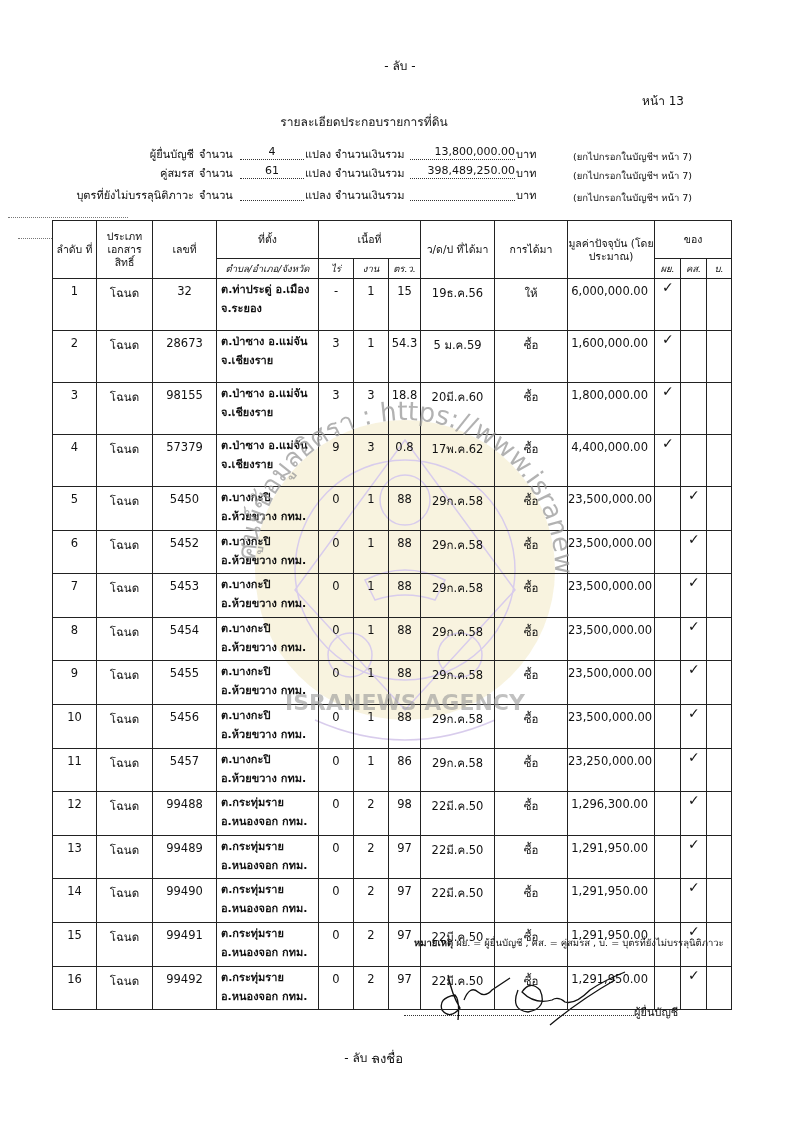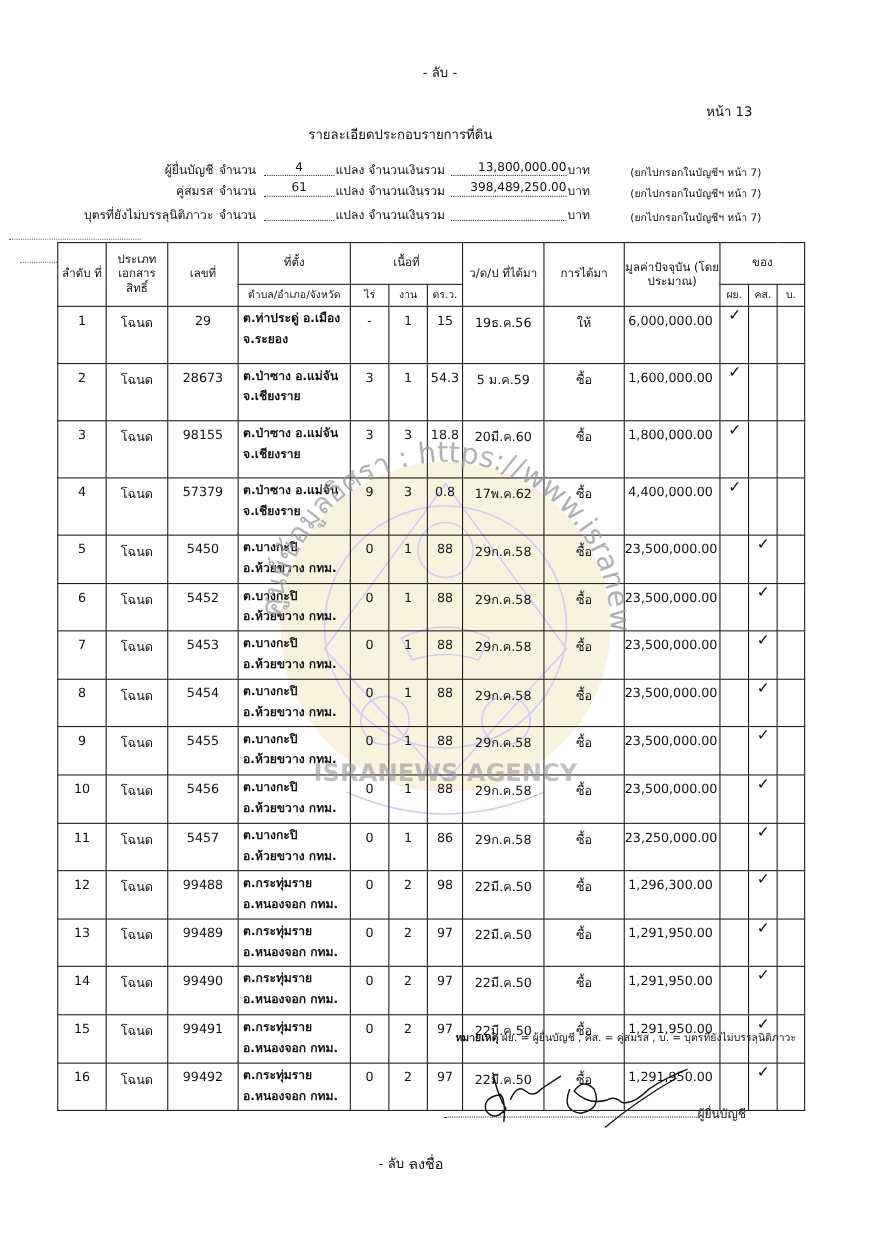--- a/index.html
+++ b/index.html
@@ -21,21 +21,21 @@
   .sum-row .lbl3 { position: absolute; left: 516px; }
   .sum-row .note { position: absolute; left: 545px; font-size: 9.5px; top: 4px; white-space: nowrap; margin-left: 28px; }
   #sum-0 { top: 145px; } #sum-1 { top: 164px; } #sum-2 { top: 186px; }
 
   
   #land-table { position: absolute; left: 52px; top: 220px; width: 679px;
                 border-collapse: collapse; table-layout: fixed; font-size: 11.5px; z-index: 2; }
   #land-table th, #land-table td { border: 1px solid #222; padding: 0; }
   #land-table th { font-weight: normal; font-size: 10.5px; line-height: 13px; text-align: center; vertical-align: middle; }
   #land-table thead tr.h1 th { height: 37px; }
-  #land-table thead tr.h2 th { height: 19px; font-size: 9.5px; }
+  #land-table thead tr.h2 th { height: 19px; font-size: 9.5px; font-style: italic; }
   #land-table tbody tr.tall td { height: 46px; }
   #land-table tbody tr.short td { height: 37.6px; }
   #land-table td { vertical-align: top; padding-top: 5px; }
   td.c { text-align: center; }
   td.r { text-align: right; padding-right: 6px !important; }
   td.loc { padding-left: 4px !important; line-height: 19px; padding-top: 1px !important; font-size: 11px; }
   td.loc span { display: block; white-space: nowrap; font-weight: bold; }
   td.check { text-align: left; padding-left: 7px !important; font-size: 14px; padding-top: 0 !important; }
 
   #footnote { top: 935px; left: 414px; font-size: 9.5px; white-space: nowrap; }
@@ -146,21 +146,21 @@
       <th>ตร.ว.</th>
       <th>ผย.</th>
       <th>คส.</th>
       <th>บ.</th>
     </tr>
   </thead>
   <tbody id="table-body">
   <tr class="tall">
     <td class="c">1</td>
     <td class="c">โฉนด</td>
-    <td class="c">29</td>
+    <td class="c">32</td>
     <td class="loc">
       <span>ต.ท่าประดู่ อ.เมือง</span>
       <span>จ.ระยอง</span>
     </td>
     <td class="c">-</td>
     <td class="c">1</td>
     <td class="c">15</td>
     <td class="c">19ธ.ค.56</td>
     <td class="c">ให้</td>
     <td class="r">6,000,000.00</td>

